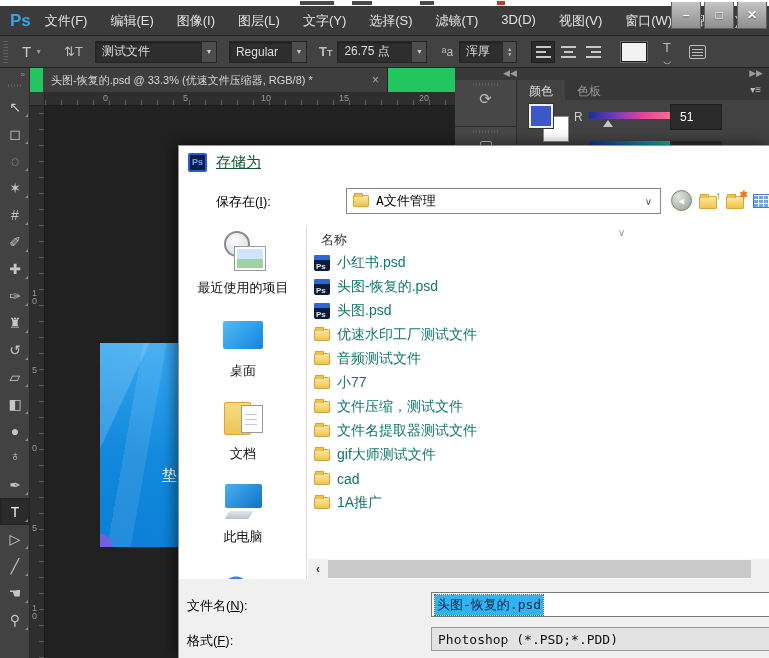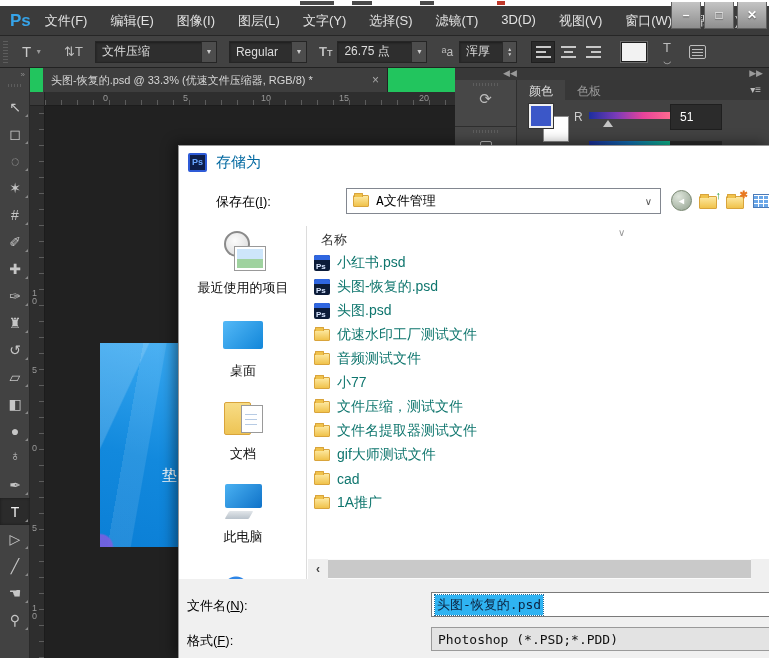--- a/index.html
+++ b/index.html
@@ -144,21 +144,21 @@
     background:linear-gradient(90deg,#1c2f9e,#1273b8,#10c090); }
   .g-value { position:absolute; left:153px; top:41px; width:52px; height:4px; background:#2b2b2b; }
 
   
   .dialog { position:absolute; left:178px; top:145px; width:591px; height:513px; background:#fff;
     border:1px solid #969696; border-right:none; border-bottom:none;
     box-shadow:-4px -2px 12px rgba(0,0,0,.45); font-size:13px; }
   .dlg-titlebar { height:32px; display:flex; align-items:center; padding-left:9px; background:#fff; }
   .dlg-icon { width:19px; height:19px; background:#0d1e4a; border:2px solid #2e5bd7; border-radius:2px;
     color:#6aa7ff; font-size:9px; font-weight:bold; display:flex; align-items:center; justify-content:center; }
-  .dlg-title { margin-left:9px; font-size:15px; color:#0369a1; }
+  .dlg-title { margin-left:9px; font-size:15px; color:#14532d;text-decoration:underline; }
   .savein-row { position:absolute; left:0; top:42px; width:540px; height:28px; }
   .savein-label { position:absolute; left:37px; top:5px; color:#000; }
   .savein-combo { position:absolute; left:167px; top:0; width:315px; height:26px; background:#fff;
     border:1px solid #828790; display:flex; align-items:center; padding:0 6px; }
   .savein-combo .txt { margin-left:7px; font-family:"DejaVu Sans Mono", monospace; font-size:13px; }
   .savein-combo .chev { position:absolute; right:8px; color:#555; font-size:10px; }
   .folder-ico { display:inline-block; width:16px; height:12px; position:relative;
     background:linear-gradient(#fde9a2,#f0c24b); border:1px solid #d9a43b; border-radius:1px; }
   .folder-ico::before { content:""; position:absolute; left:0px; top:-3px; width:7px; height:3px;
     background:#f0c24b; border:1px solid #d9a43b; border-bottom:none; border-radius:1px 1px 0 0; }
@@ -268,21 +268,21 @@
   </div>
 
   <div class="options-bar">
     <span class="grip"></span>
     <span class="ob-icon tool-preset">
       <span>T</span>
         <span class="dd">▼</span>
     </span>
     <span class="orient-icon">⇅T</span>
     <span class="combo font">
-      <span class="val">文件压缩</span>
+      <span class="val">测试文件</span>
       <span class="arrow">▼</span>
     </span>
     <span class="combo style">
       <span class="val">Regular</span>
       <span class="arrow">▼</span>
     </span>
     <span class="tt-icon"><span>T</span><span class="small">T</span></span>
     <span class="combo size">
       <span class="val">26.75 点</span>
       <span class="arrow">▼</span>

